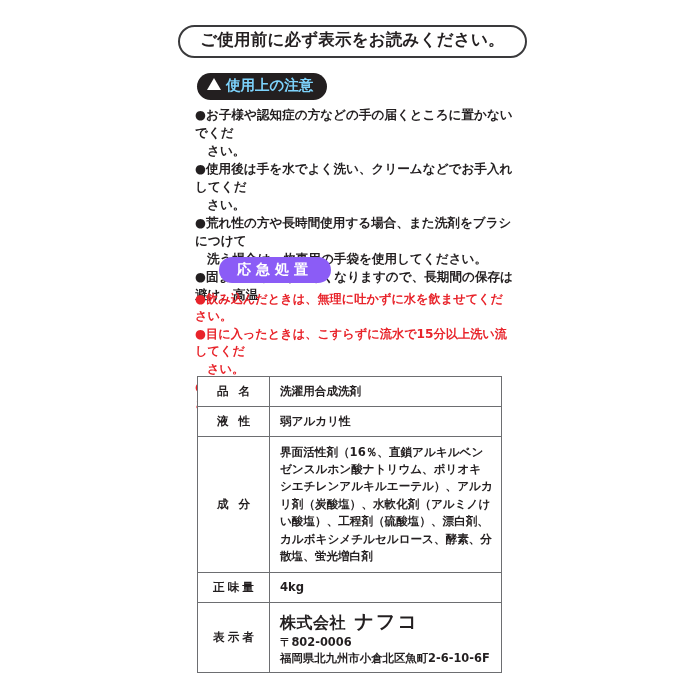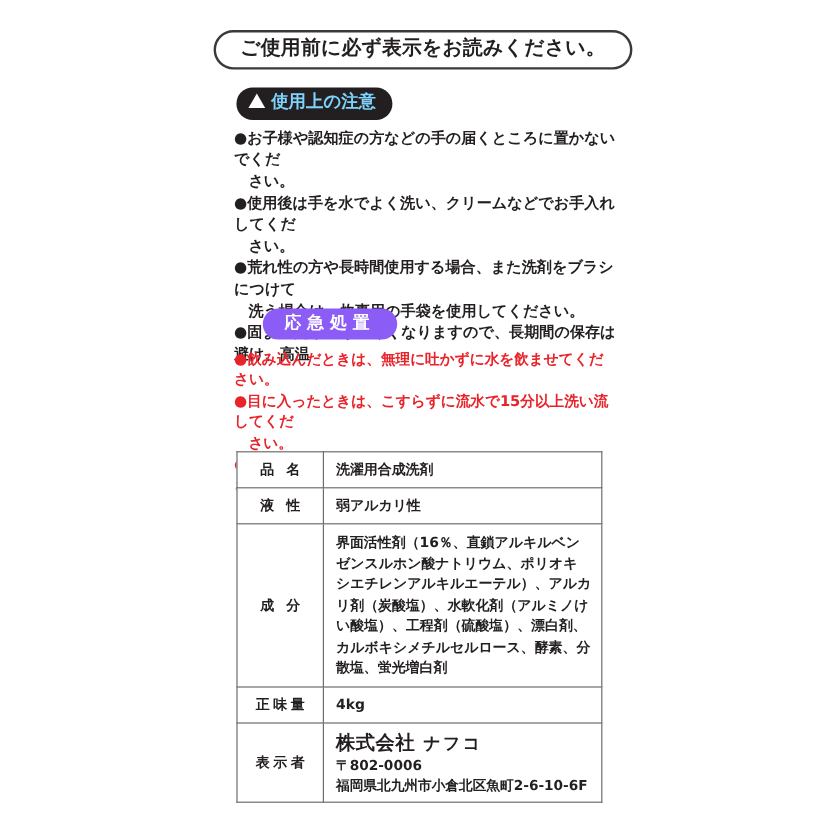--- a/index.html
+++ b/index.html
@@ -167,21 +167,21 @@
     padding-bottom: 7px;
   }
   .brand-line {
     font-size: 16px;
     font-weight: bold;
     line-height: 1.3;
     letter-spacing: 0.5px;
     margin-bottom: 1px;
   }
   .brand-line .mark {
-    font-size: 14px;
+    font-size: 19px;
     letter-spacing: 2px;
   }
   .addr-line {
     font-size: 11.4px;
     font-weight: bold;
     line-height: 1.38;
   }
 
   
   .made-in {

